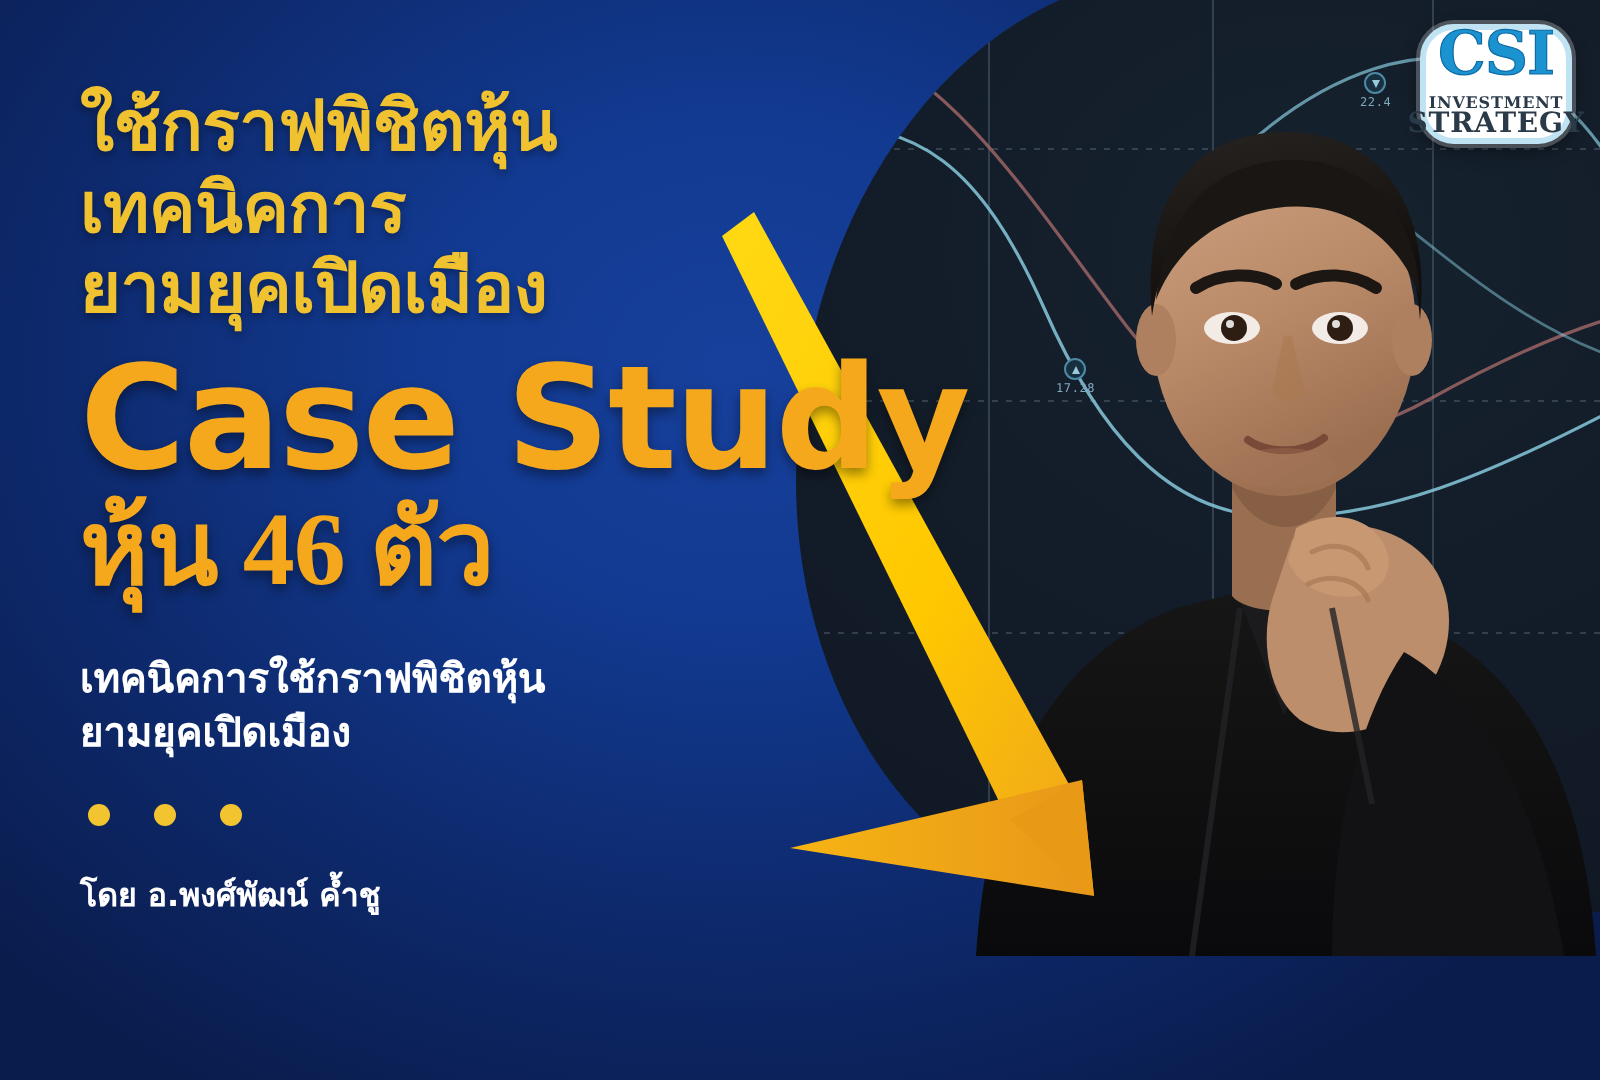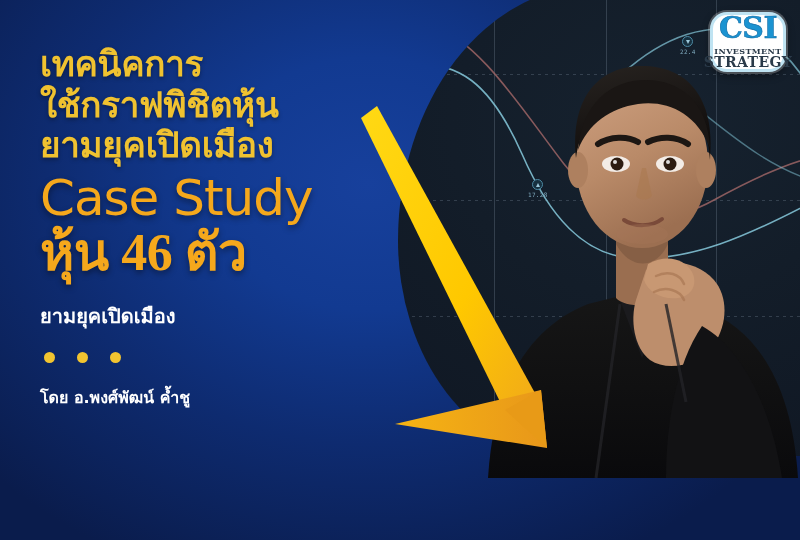--- a/index.html
+++ b/index.html
@@ -117,22 +117,22 @@
     font-size:35px;
     line-height:1.16;
     letter-spacing:-.3px;
     text-shadow:0 2px 4px rgba(0,0,0,.35);
   }
   .headline div { white-space:nowrap; }
 
   .case-study {
     margin-top:6px;
     color:#f5a81c;
-    font-weight:normal;
-    font-size:50px;
+    font-weight:bold;
+    font-size:72px;
     line-height:1.04;
     letter-spacing:-1px;
     text-shadow:0 3px 6px rgba(0,0,0,.4);
     white-space:nowrap;
   }
   .stock-count {
     color:#f5a81c;
     font-weight:bold;
     font-size:52px;
     line-height:1.1;
@@ -313,29 +313,30 @@
   <div class="logo-badge">
     <div class="logo-csi">CSI</div>
     <div class="logo-rule"></div>
     <div class="logo-sub1">INVESTMENT</div>
     <div class="logo-sub2">STRATEGY</div>
   </div>
 
   <div class="copy">
 
     <div class="headline">
+      <div>ใช้กราฟพิชิตหุ้น</div>
       <div>เทคนิคการ</div>
-      <div>ใช้กราฟพิชิตหุ้น</div>
       <div>ยามยุคเปิดเมือง</div>
     </div>
 
     <div class="case-study">Case Study</div>
     <div class="stock-count">หุ้น 46 ตัว</div>
 
     <div class="subtitle">
+      <div>เทคนิคการใช้กราฟพิชิตหุ้น</div>
       <div>ยามยุคเปิดเมือง</div>
     </div>
 
     <div class="dots">
       <span></span>
       <span></span>
       <span></span>
     </div>
 
     <div class="byline">โดย อ.พงศ์พัฒน์ ค้ำชู</div>

